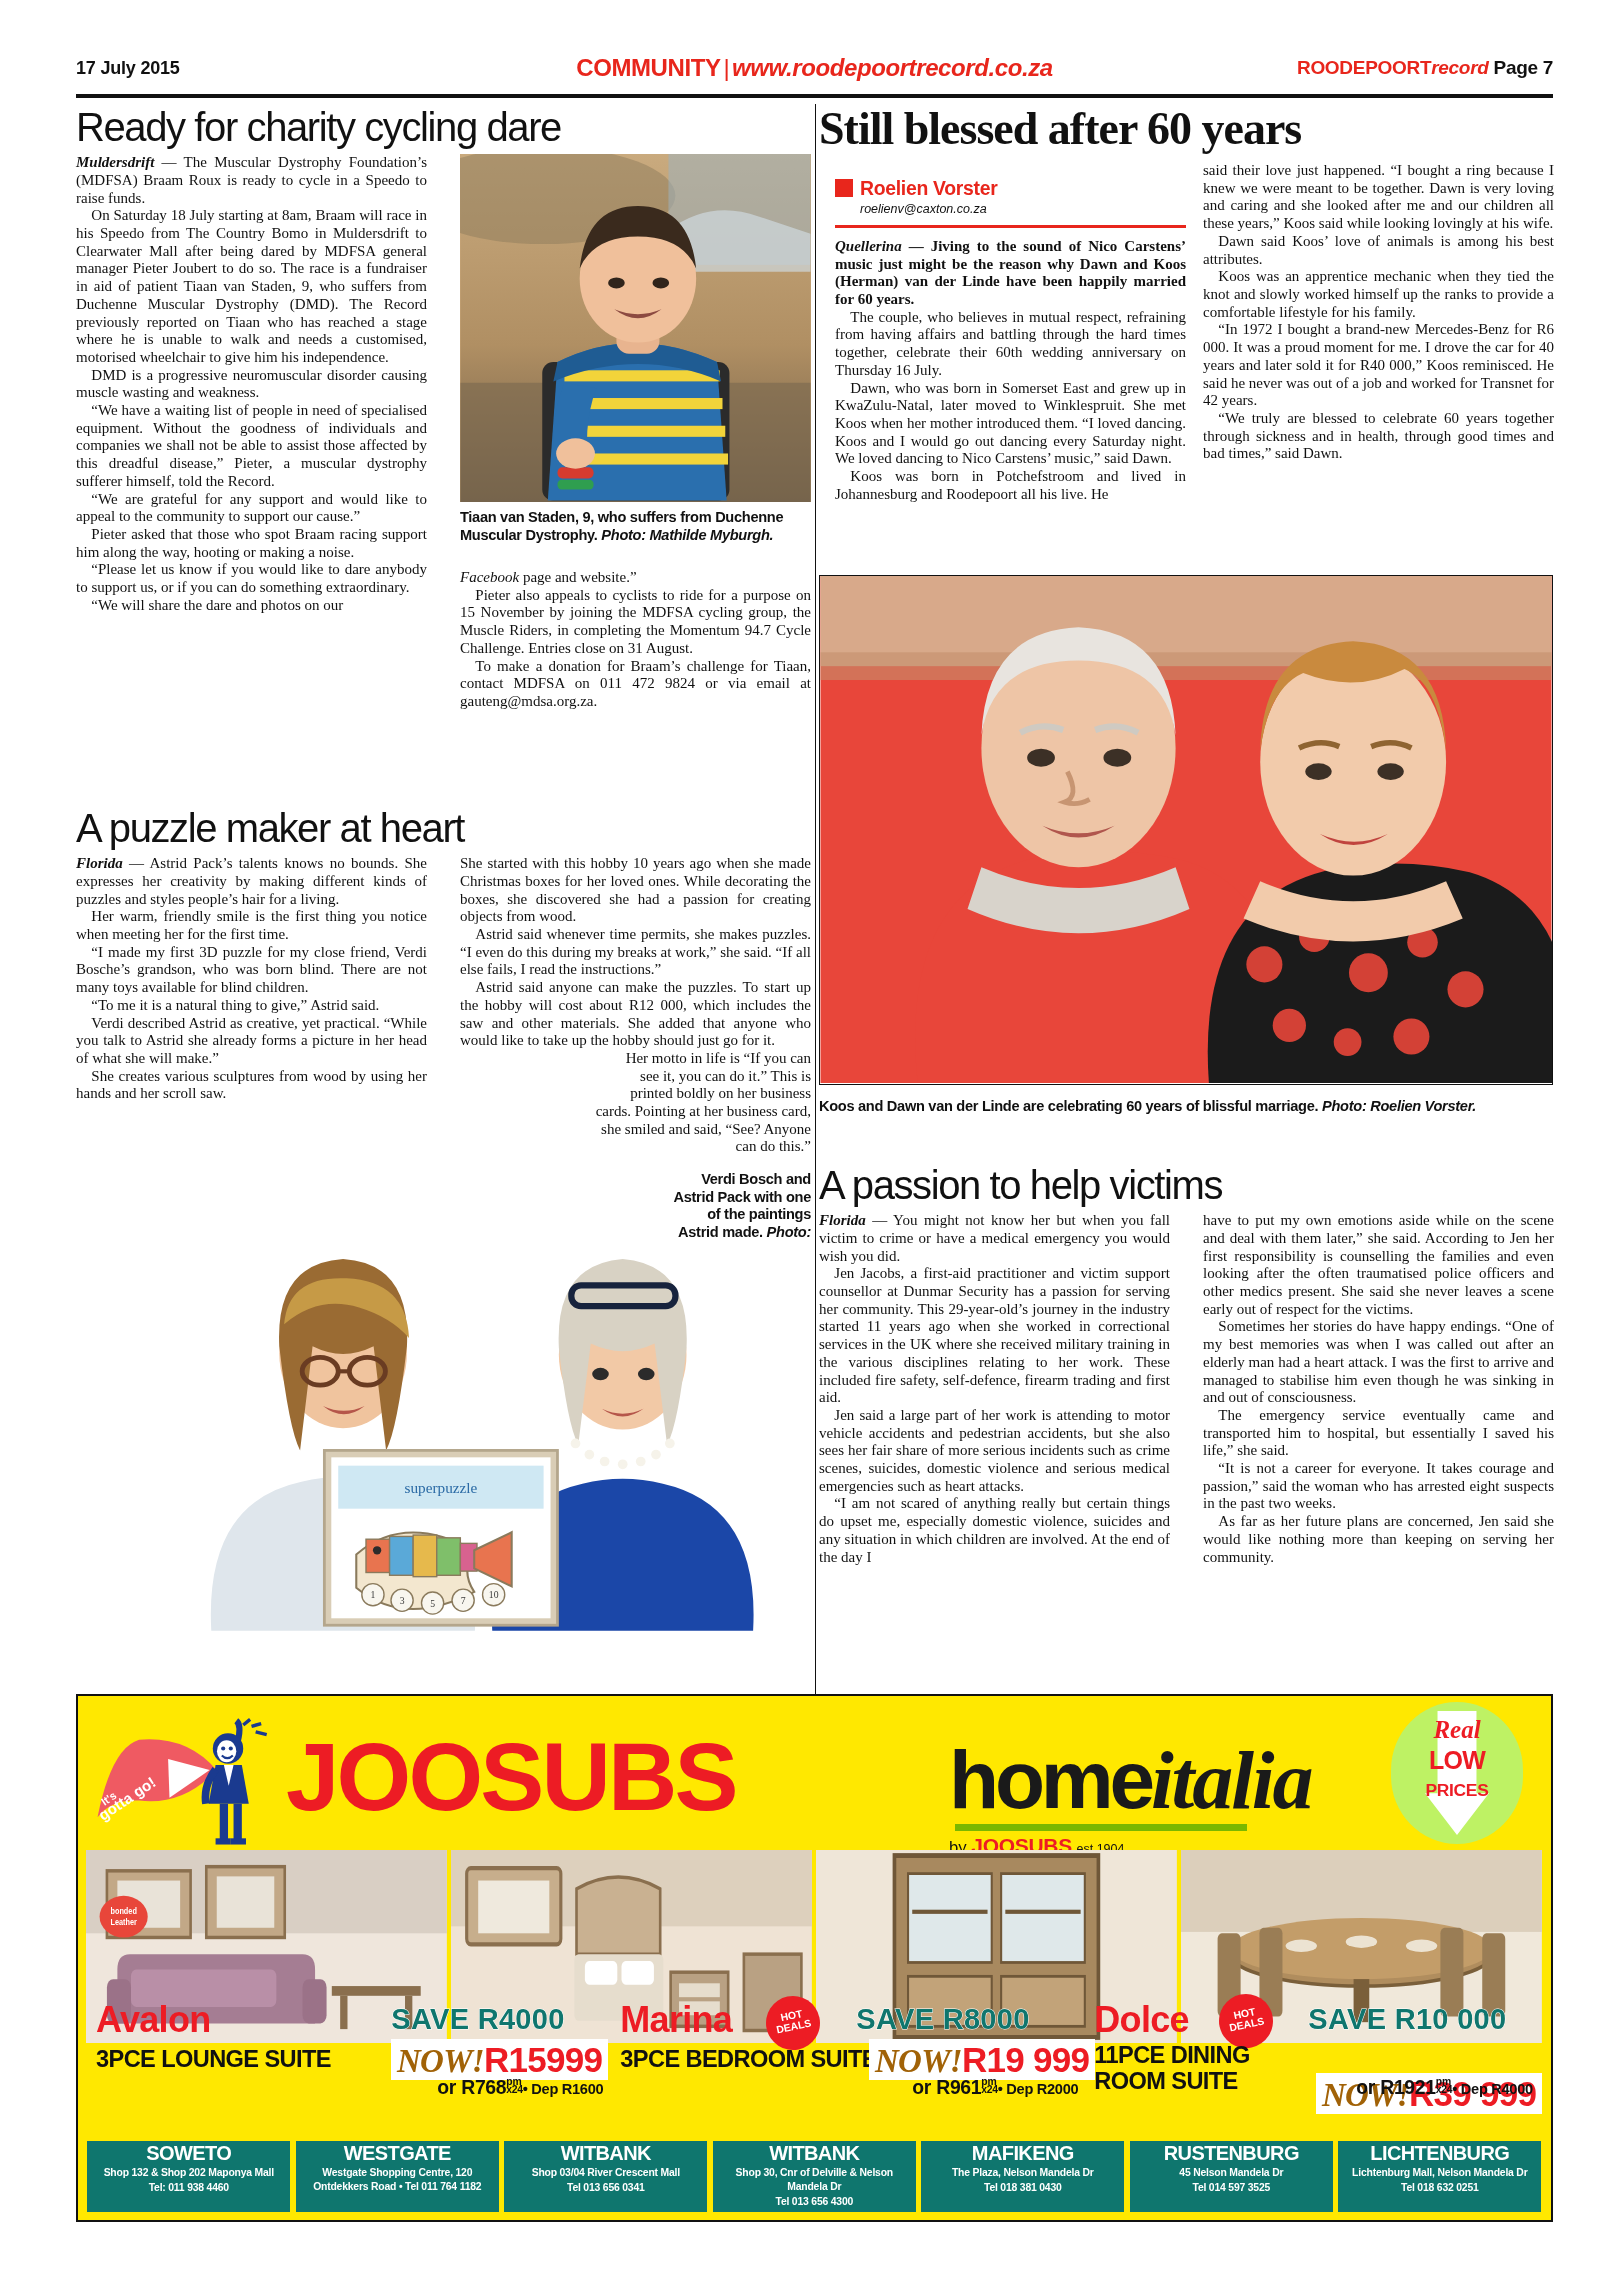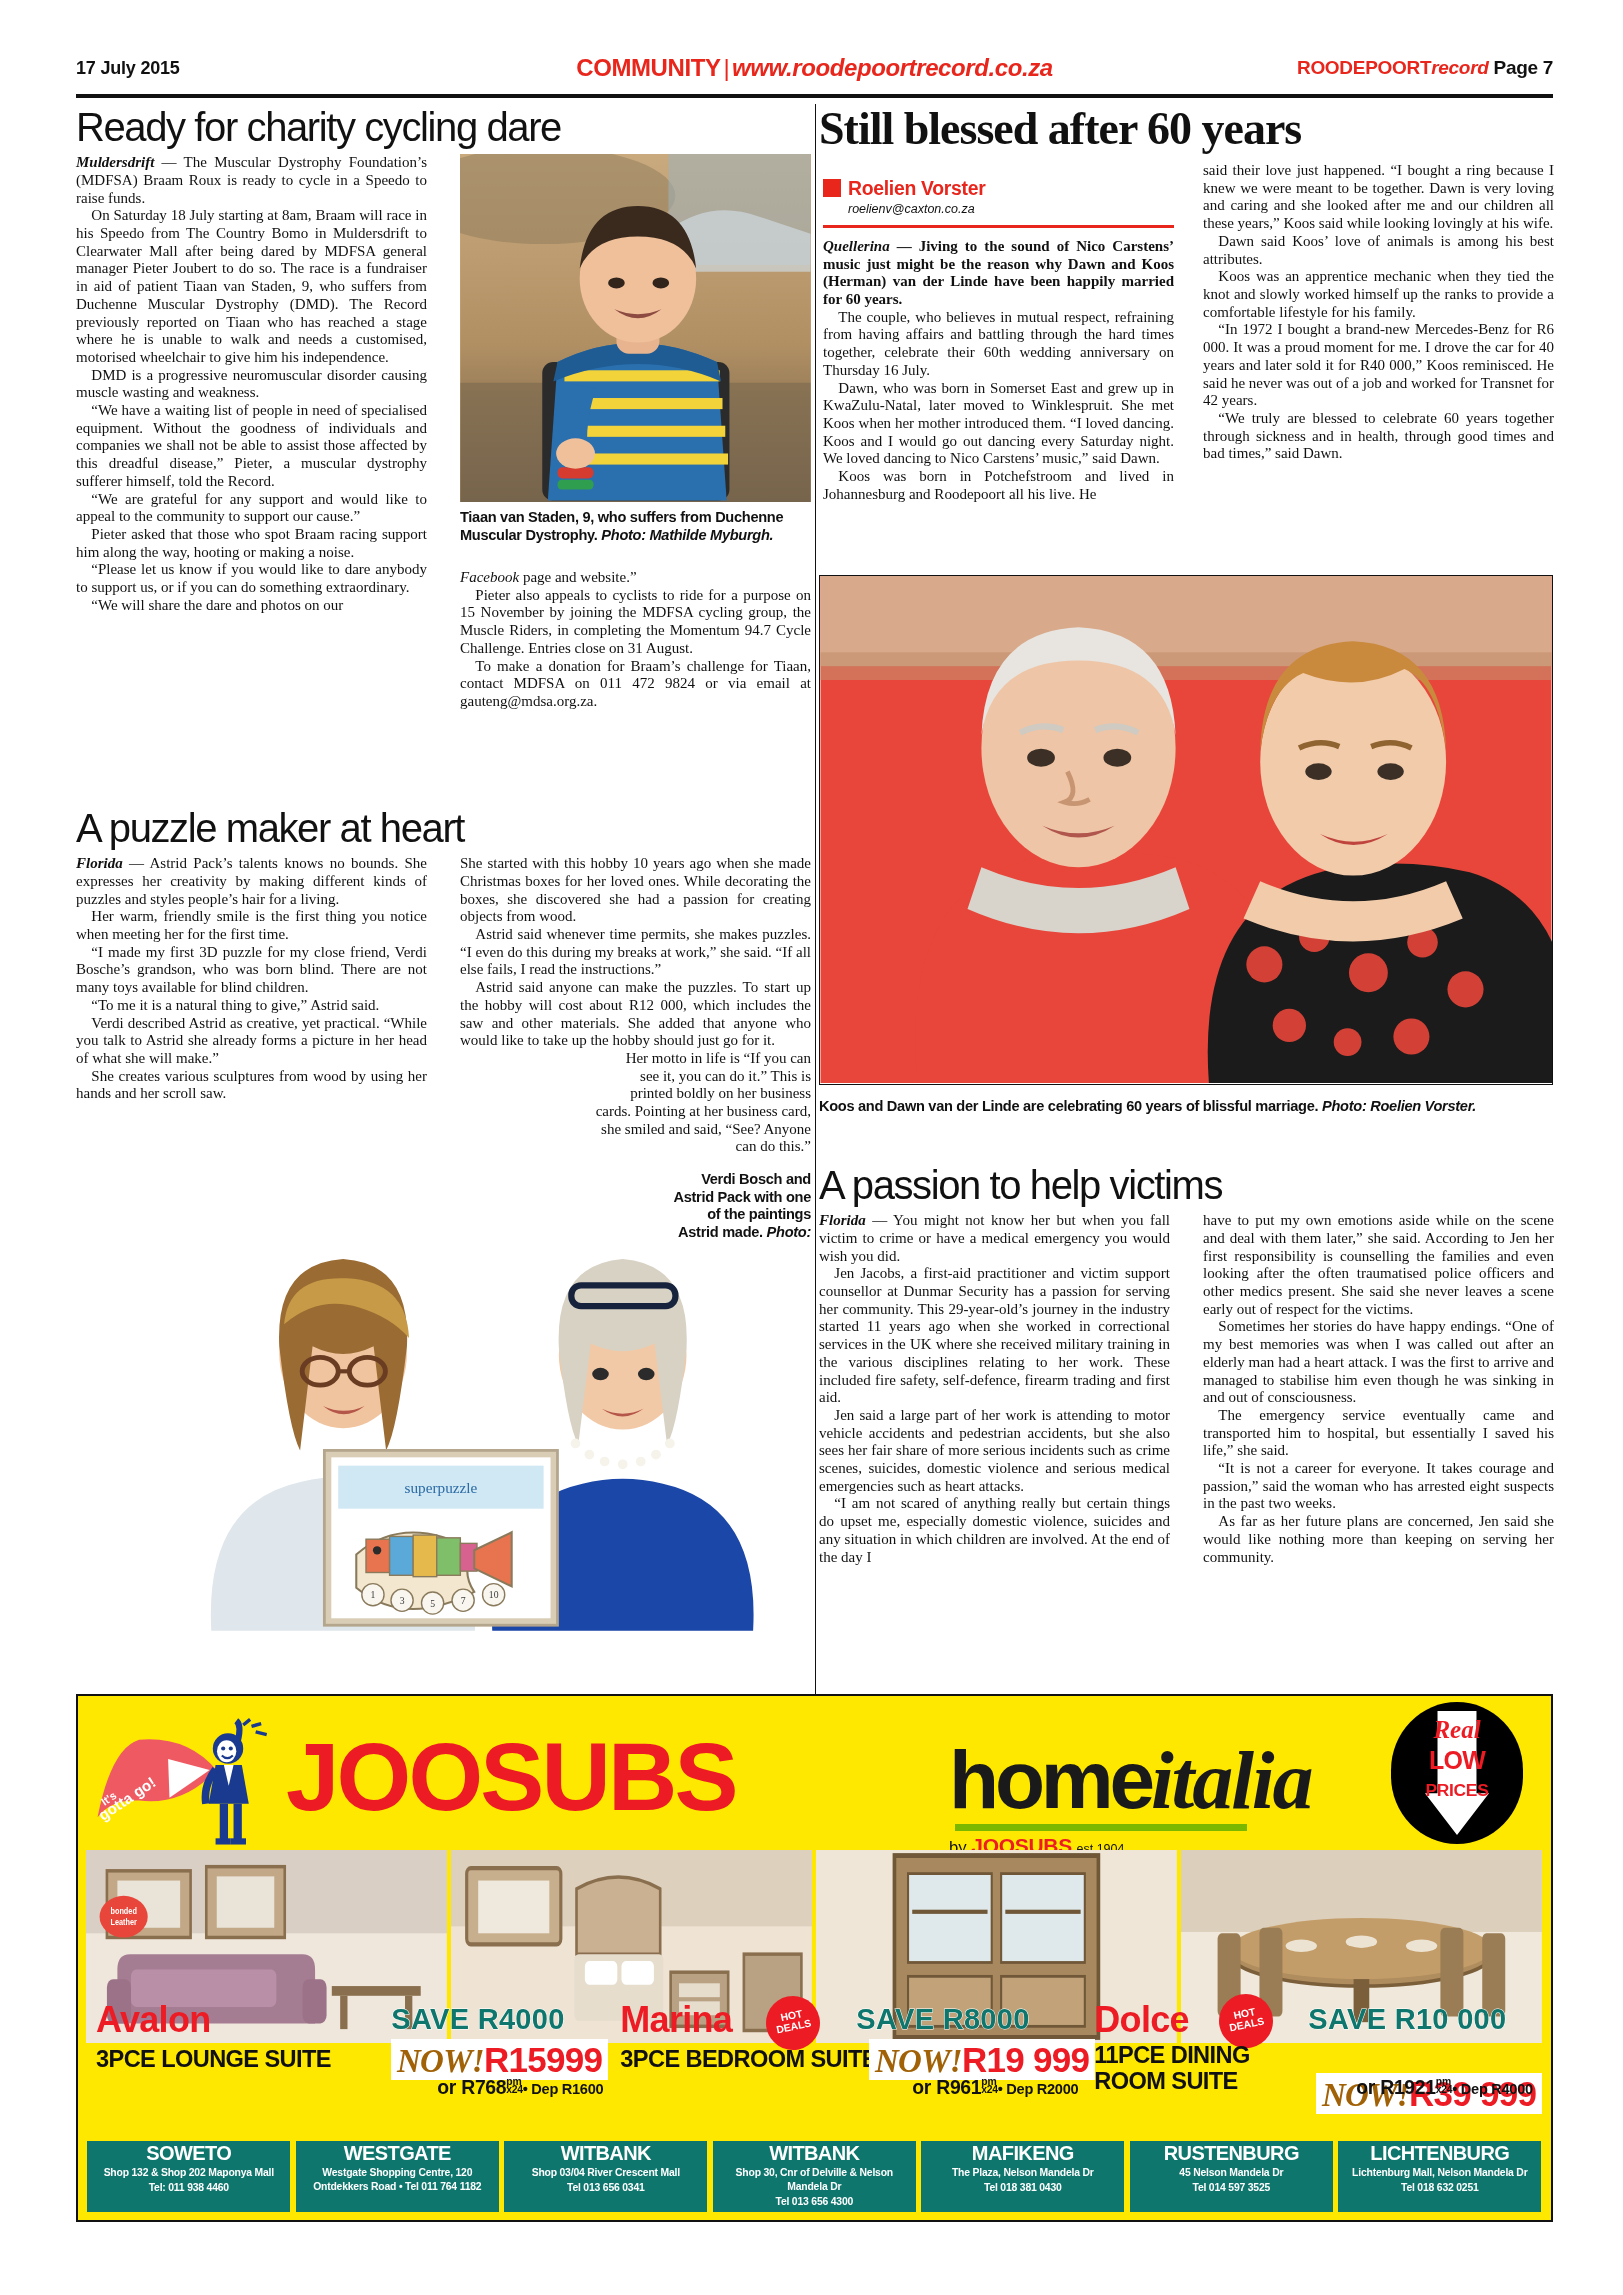--- a/index.html
+++ b/index.html
@@ -65,21 +65,21 @@
   #art-blessed .hl-serif{font-size:46px;}
   .byline{margin-top:15.3px;position:relative;width:351px;}
   .byline .sq{width:18px;height:18px;background:#e8261c;display:inline-block;
     vertical-align:-2.1px;margin-right:7px;}
   .byline .nm{font-family:"Liberation Sans",sans-serif;font-weight:bold;font-size:19.4px;
     color:#e8261c;letter-spacing:-0.3px;}
   .byline .em{font-family:"Liberation Sans",sans-serif;font-size:12.5px;color:#111;
     margin-left:25px;display:block;margin-top:1.4px;font-style:italic;}
   .byline .hr{height:2.8px;background:#e8261c;margin-top:9.7px;width:351px;}
   .a3-cols{position:relative;margin-top:11px;}
-  .a3-c1{position:absolute;left:4px;top:0;width:351px;}
+  .a3-c1{position:absolute;left:16px;top:0;width:351px;}
   .a3-c2{position:absolute;left:384px;top:0;width:351px;}
   .photo-couple{position:absolute;left:819px;top:575px;width:734px;height:510px;
     overflow:hidden;border:1.4px solid #111;box-sizing:border-box;}
   .couple-cap{position:absolute;left:819px;top:1098px;width:734px;}
 
   #art-victims{position:absolute;left:819px;top:1166px;width:734px;}
   #art-victims .hl{font-size:40px;}
   .a4-cols{position:relative;margin-top:7px;}
   .a4-c1{position:absolute;left:0;top:0;width:351px;}
   .a4-c2{position:absolute;left:384px;top:0;width:351px;}
@@ -95,21 +95,21 @@
   .homeitalia{position:absolute;left:871px;top:38px;}
   .hi-home{font-family:"Liberation Sans",sans-serif;font-weight:bold;font-size:82px;
     color:#1a1a1a;letter-spacing:-4.2px;line-height:1;}
   .hi-italia{font-family:"Liberation Serif",serif;font-style:italic;font-weight:bold;
     font-size:82px;color:#1a1a1a;letter-spacing:-2.1px;}
   .hi-under{width:292px;height:7.6px;background:#7ab800;margin-top:-4.2px;margin-left:5.6px;}
   .hi-by{font-family:"Liberation Sans",sans-serif;font-size:16.7px;color:#111;
     text-align:left;width:298px;margin-top:2.8px;}
   .hi-by b{color:#ed1c24;font-size:21px;letter-spacing:-0.3px;}
   .reallow{position:absolute;right:28px;top:5.6px;width:132px;height:142px;
-    background:#000000;border-radius:50%/48%;}
+    background:#bef264;border-radius:50%/48%;}
   .rl-arrow{position:absolute;left:50%;top:9.7px;transform:translateX(-50%);
     width:64px;height:124px;}
   .rl-txt{position:absolute;left:0;right:0;text-align:center;
     font-family:"Liberation Sans",sans-serif;font-weight:bold;color:#ed1c24;}
   .rl-real{top:14px;font-family:"Liberation Serif",serif;font-style:italic;font-size:25px;}
   .rl-low{top:44px;font-size:25px;letter-spacing:-0.7px;}
   .rl-prices{top:78px;font-size:17.4px;letter-spacing:-0.3px;}
 
   .ad-photos{position:absolute;left:8.3px;top:154px;width:1456px;height:193px;display:flex;}
   .ad-ph{flex:1;margin-right:4.2px;position:relative;overflow:hidden;}

